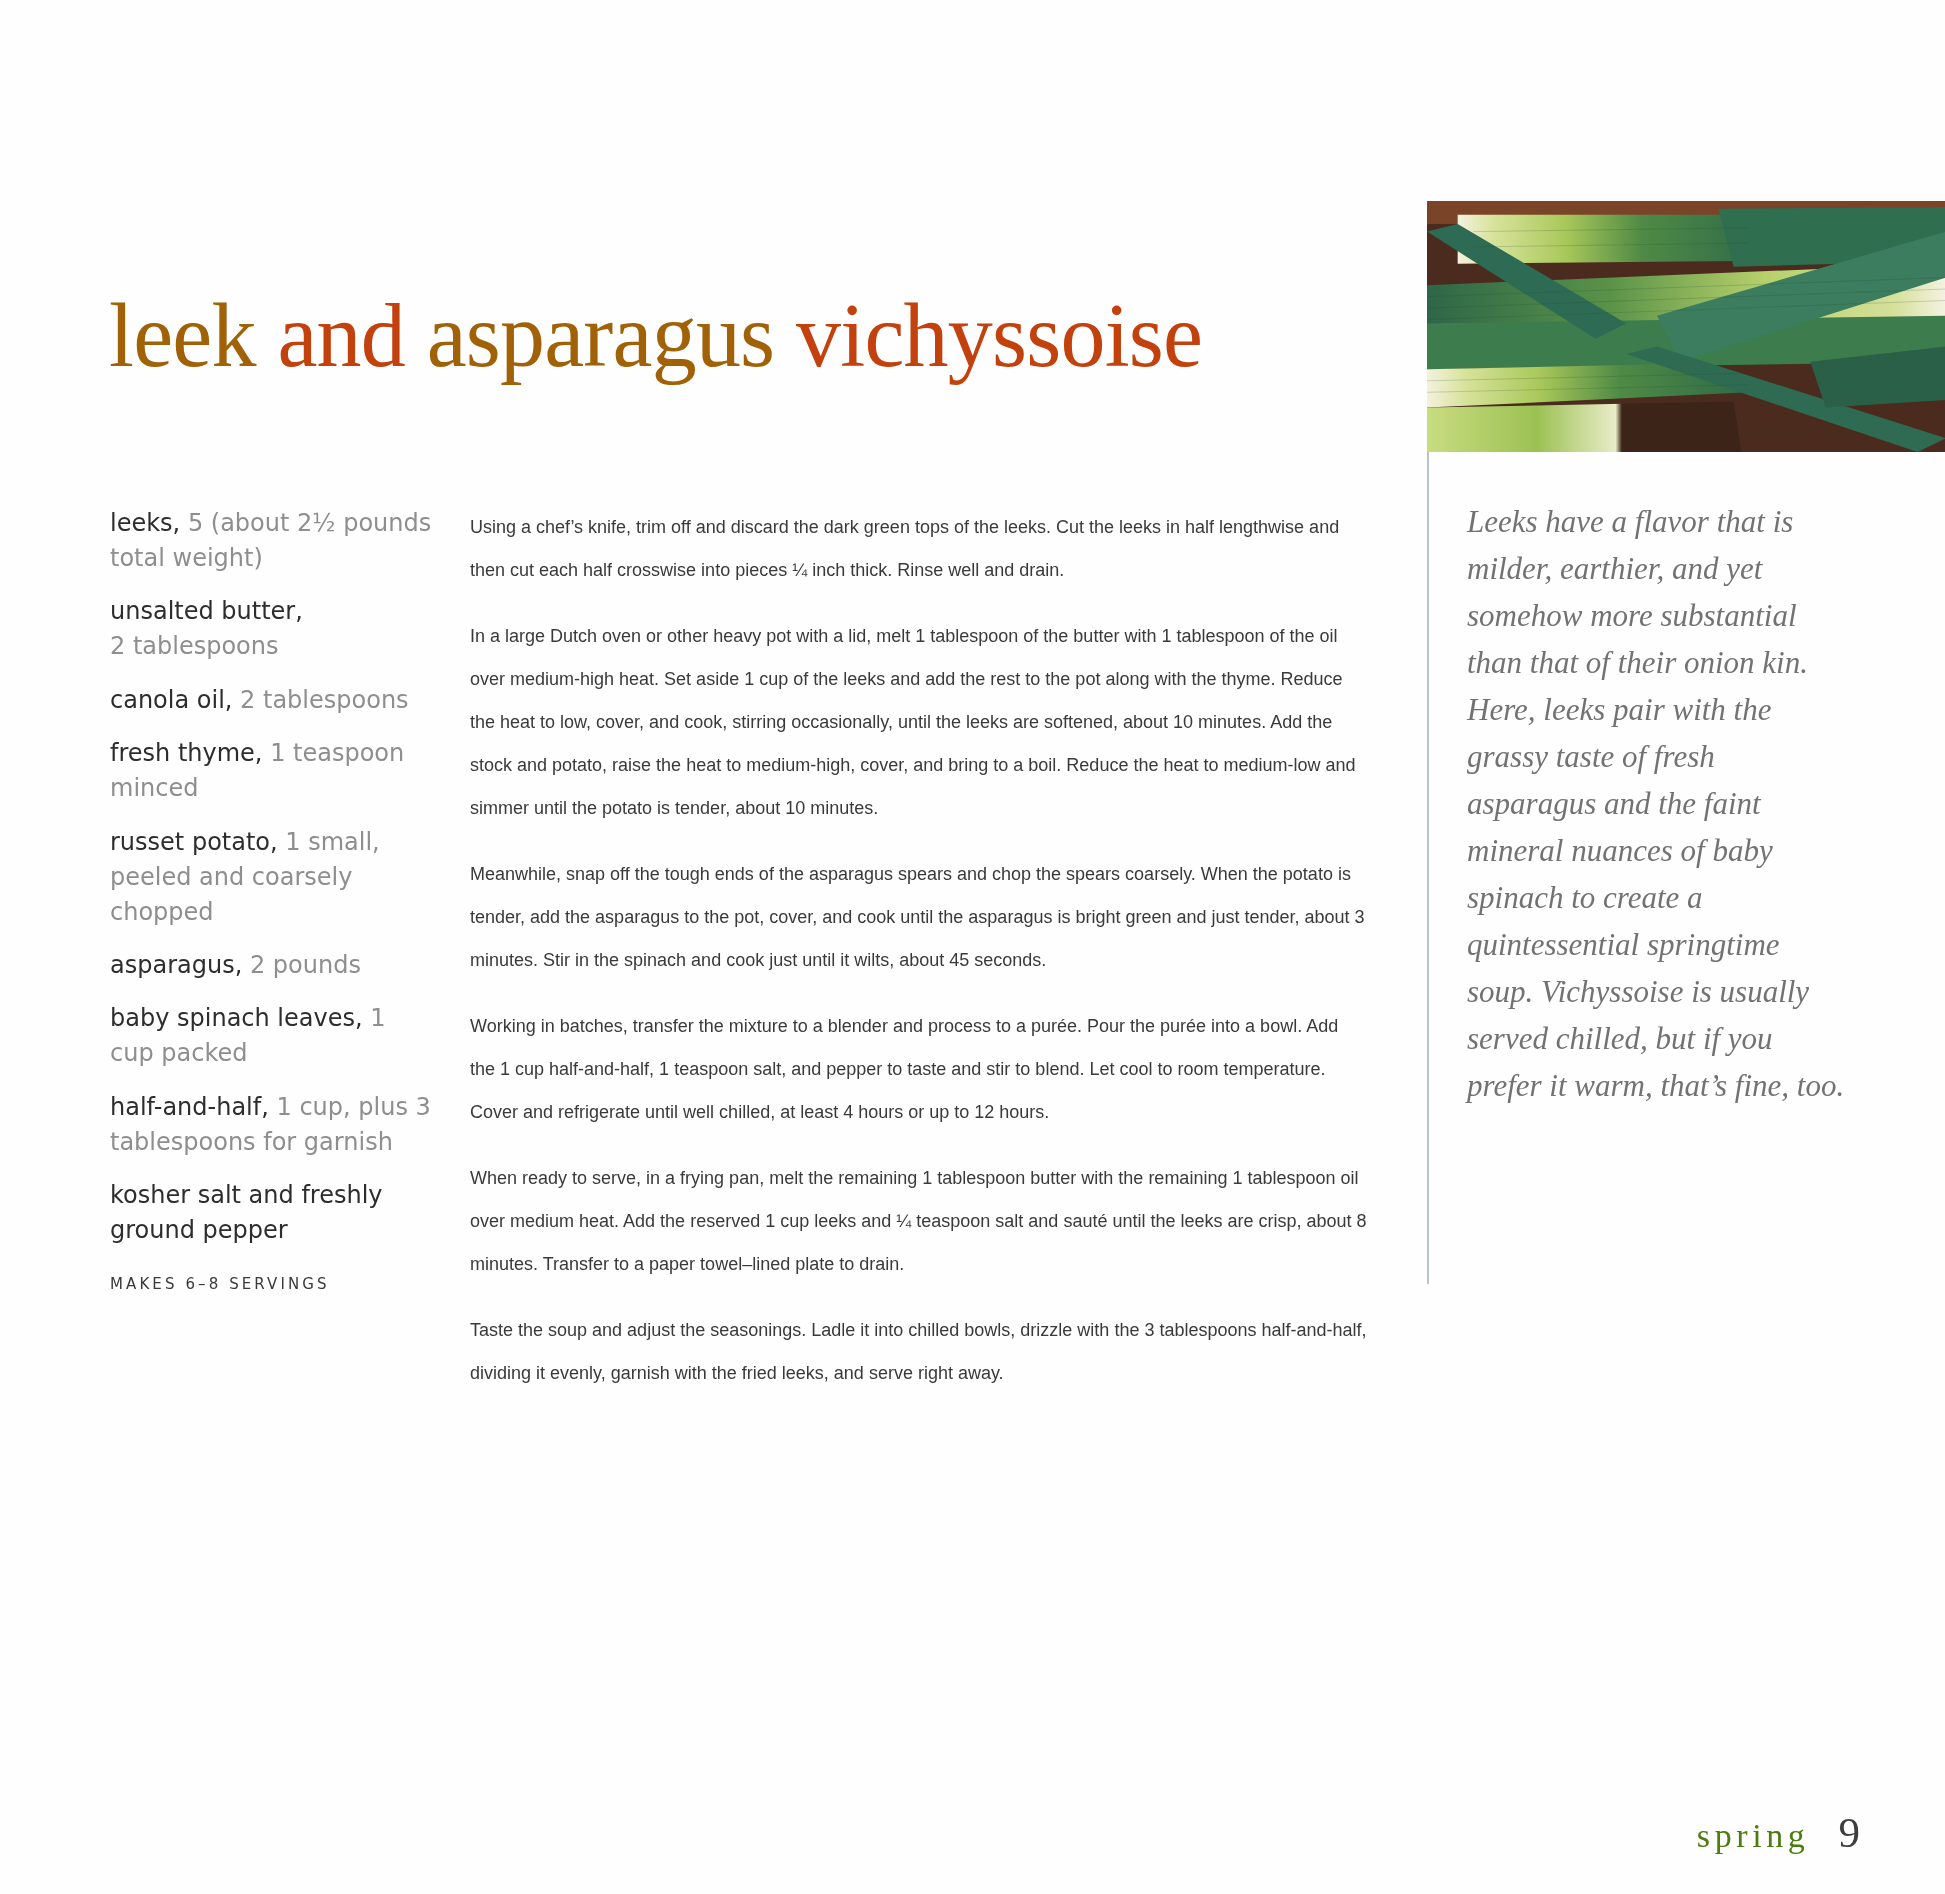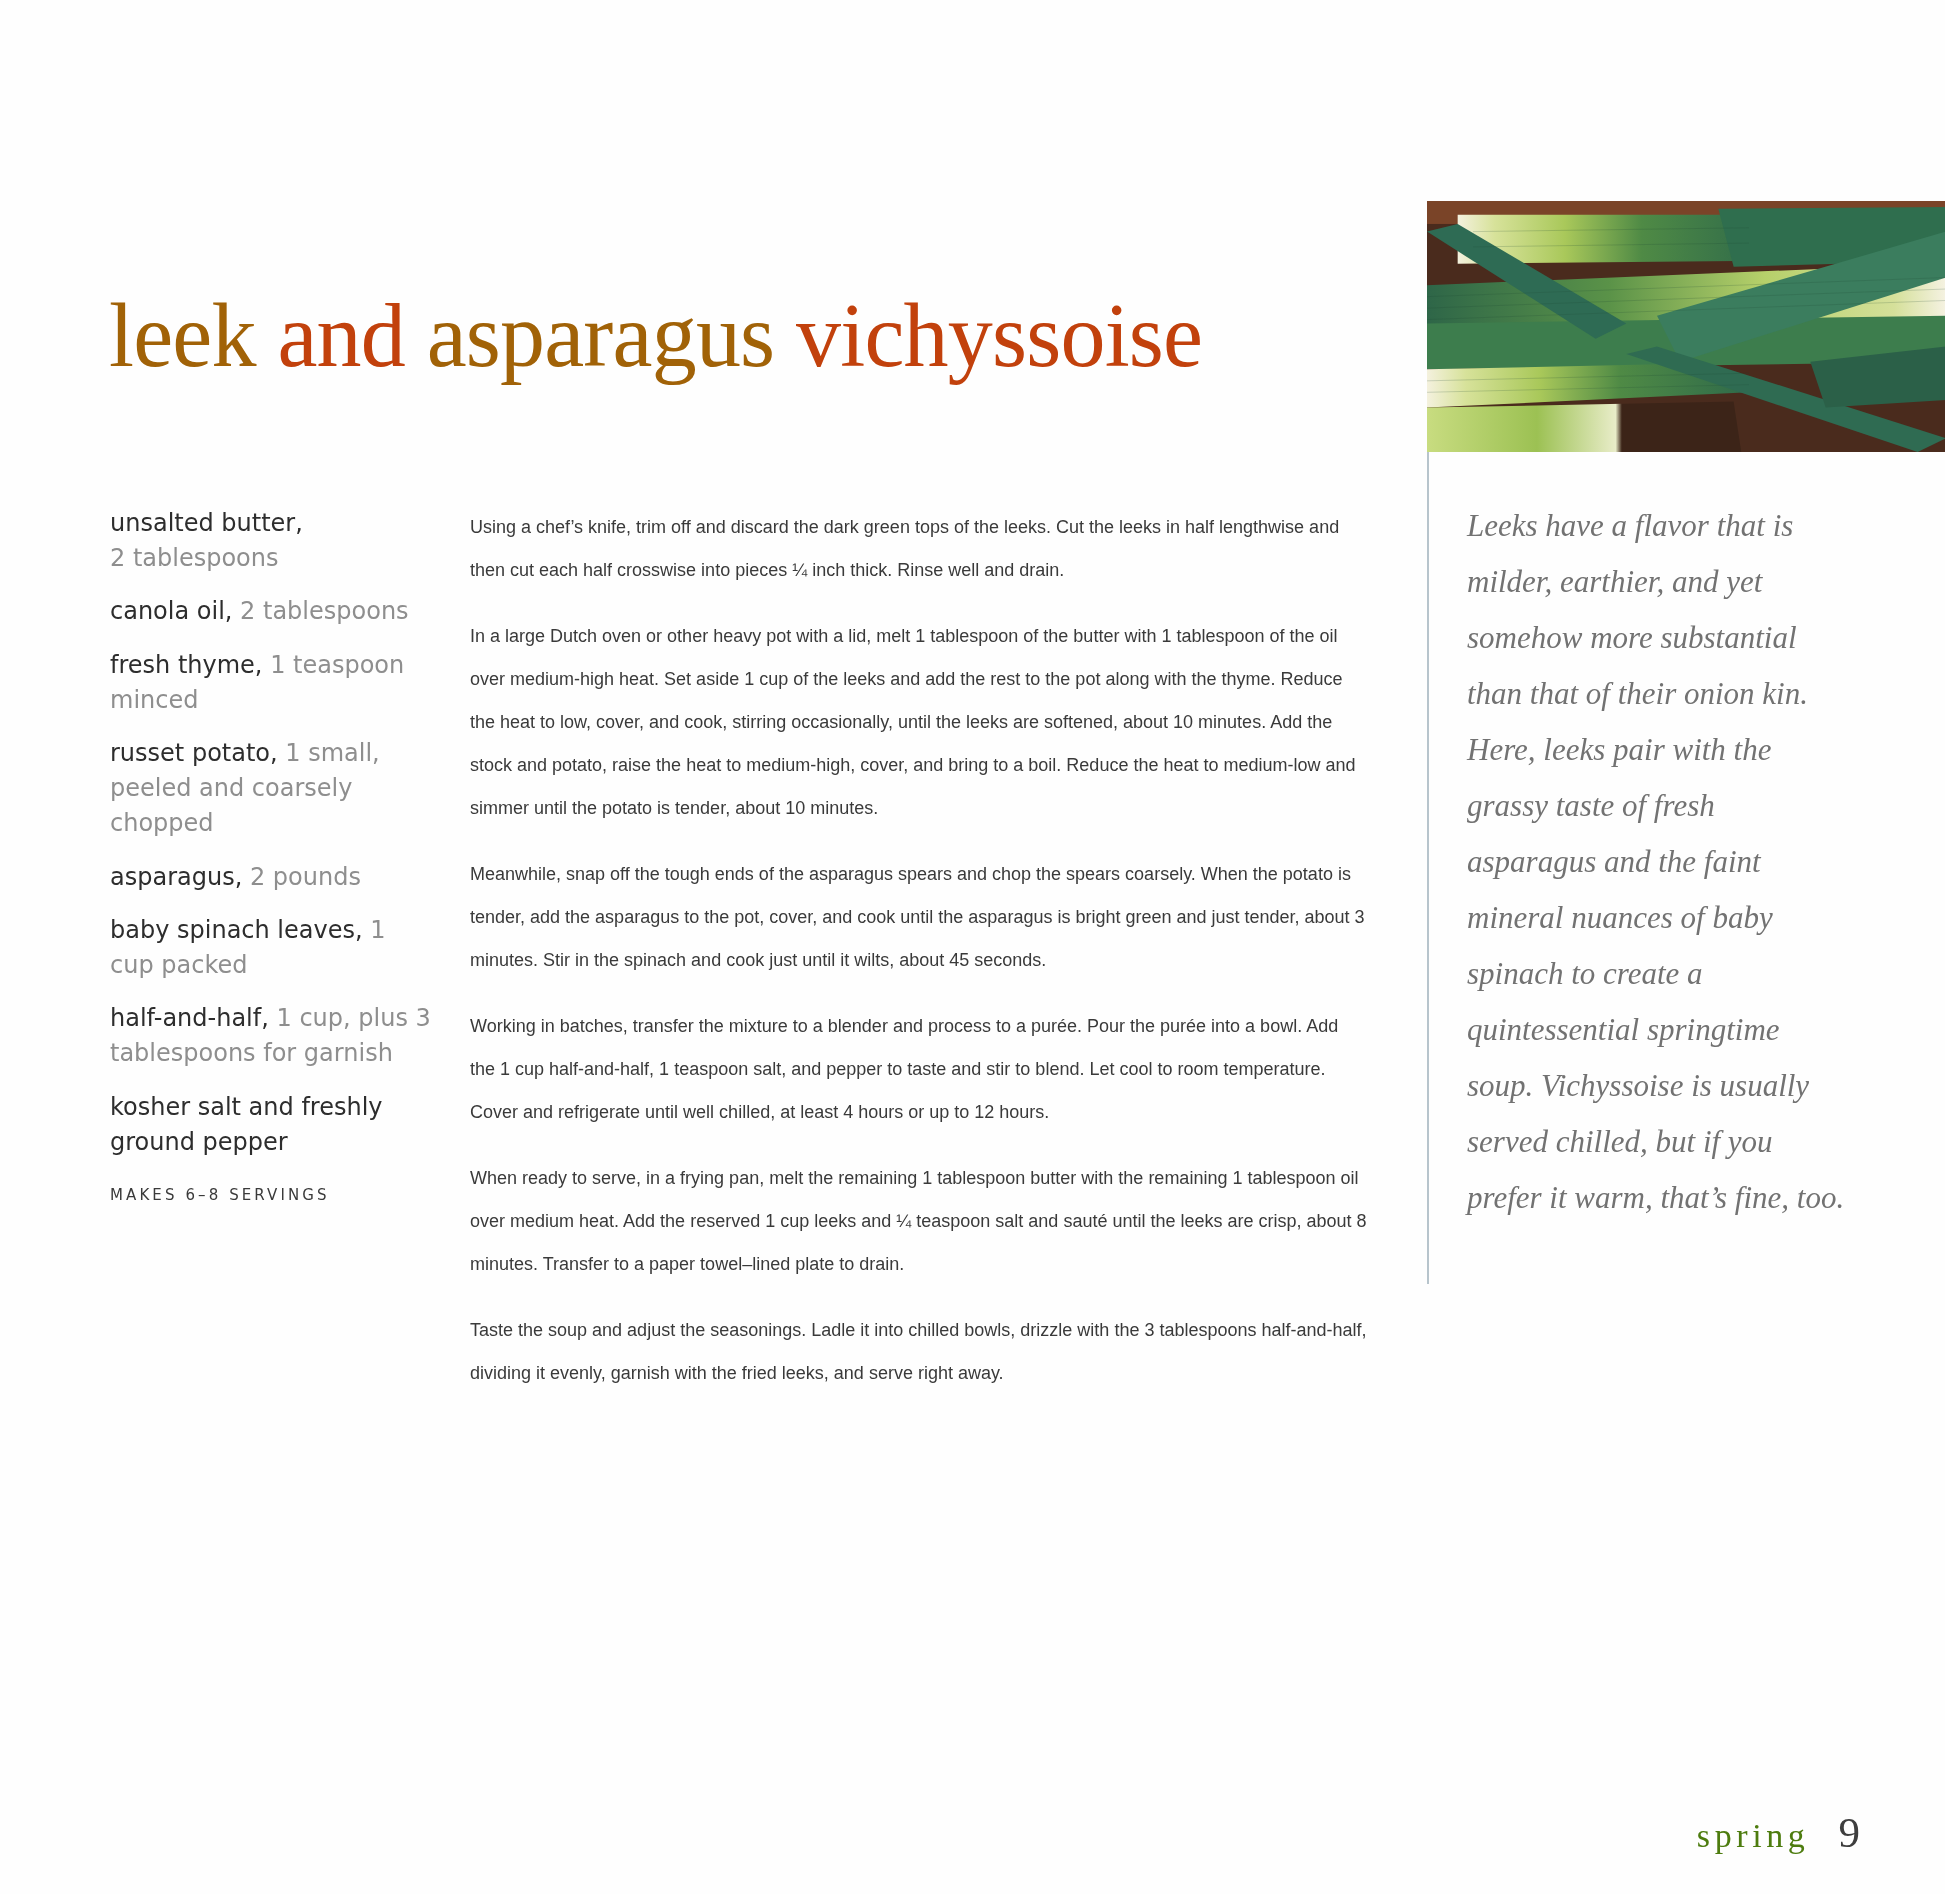--- a/index.html
+++ b/index.html
@@ -41,21 +41,21 @@
   .photo svg { display: block; width: 100%; height: 100%; }
 
   .sidebar-rule {
     position: absolute; left: 1427px; top: 452px; width: 1.5px; height: 832px;
     background: #b7c4cc;
   }
 
   .note {
     position: absolute; left: 1467px; top: 498px; width: 383px;
     font-family: "Liberation Serif", "DejaVu Serif", serif;
-    font-style: italic; font-size: 31px; line-height: 56px; color: #727272;
+    font-style: italic; font-size: 31px; line-height: 47px; color: #727272;
   }
 
   .footer {
     position: absolute; right: 86px; top: 1808px;
     font-family: "Liberation Serif", "DejaVu Serif", serif;
     white-space: nowrap;
   }
   .footer .section { font-size: 34px; letter-spacing: 4.6px; color: #4d7c0f; margin-right: 26px; }
   .footer .pagenum { font-size: 43px; color: #3e3e3e; }
 </style>
@@ -65,20 +65,24 @@
 <div class="page">
 
   <h1 class="title" style="margin:0;font-weight:normal;">
     <span class="dark">leek</span>
     <span class="light">and</span>
     <span class="dark">asparagus</span>
     <span class="light">vichyssoise</span>
   </h1>
 
   <div class="ingredients">
+    <div class="ing">
+      <span class="name">leeks,</span>
+      <span class="qty">5 (about 2½ pounds total weight)</span>
+    </div>
     <div class="ing">
       <span class="name">unsalted butter,</span><br>
       <span class="qty">2 tablespoons</span>
     </div>
     <div class="ing">
       <span class="name">canola oil,</span>
       <span class="qty">2 tablespoons</span>
     </div>
     <div class="ing">
       <span class="name">fresh thyme,</span>

